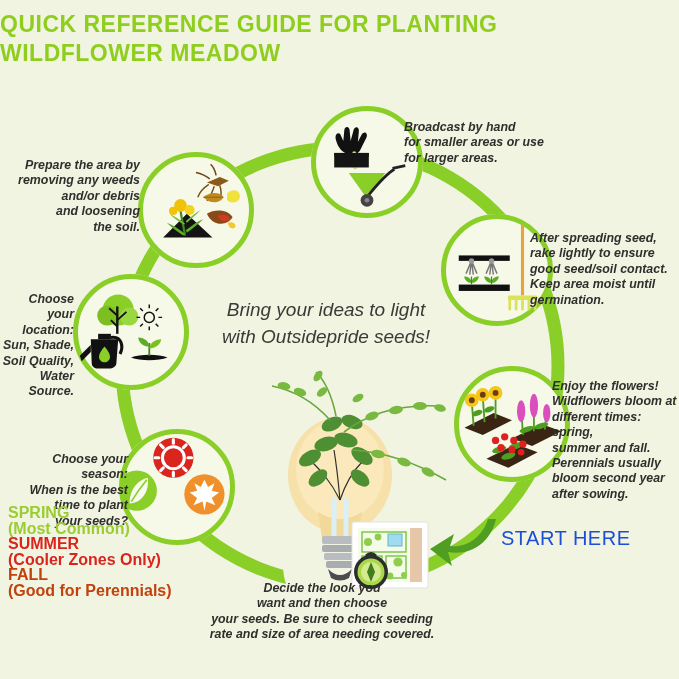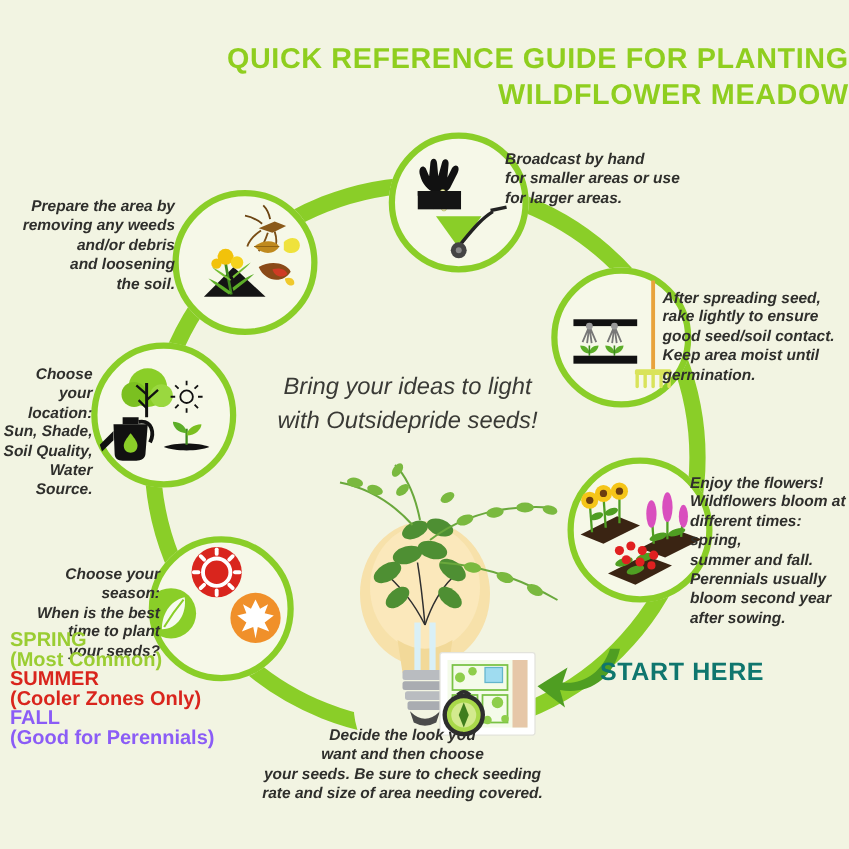--- a/index.html
+++ b/index.html
@@ -7,21 +7,21 @@
     width:679px;height:679px;overflow:hidden;
     background:#f2f4e2;
     font-family:"Liberation Sans", sans-serif;
     position:relative;
   }
   #stage{position:absolute;left:0;top:0;width:679px;height:679px;}
   .abs{position:absolute;}
 
   
   .title{
-    left:0;top:32px;width:679px;text-align:right;
+    left:0;top:10px;width:679px;text-align:left;
     color:#8fce1f;font-weight:bold;font-size:23px;letter-spacing:.5px;
     line-height:29px;
   }
   .title .l2{display:block;}
 
   
   .cap{
     font-style:italic;font-weight:bold;font-size:12.4px;line-height:15.4px;
     color:#2f2f2c;
   }
@@ -34,25 +34,25 @@
     left:178px;top:296px;width:296px;text-align:center;
     font-style:italic;font-size:19px;line-height:27px;color:#3a3a36;
   }
 
   
   .season-list{left:8px;top:505px;width:172px;text-align:left;
     font-weight:bold;font-size:16px;line-height:15.6px;}
   .season-list div{white-space:nowrap;}
   .s-spring{color:#9acd32;}
   .s-summer{color:#d9251d;}
-  .s-fall{color:#8b5cf6;}
+  .s-fall{color:#c2410c;}
 
   
   .start{
-    left:480px;top:527px;font-weight:bold;font-size:20px;color:#0f766e;
+    left:501px;top:527px;font-weight:normal;font-size:20px;color:#1d4ed8;
     letter-spacing:.5px;
   }
 
   
   svg.layer{position:absolute;left:0;top:0;width:679px;height:679px;}
   .node{
     position:absolute;border-radius:50%;
     background:#f6f8e8;border:5px solid #8ace28;
     box-sizing:border-box;
   }

